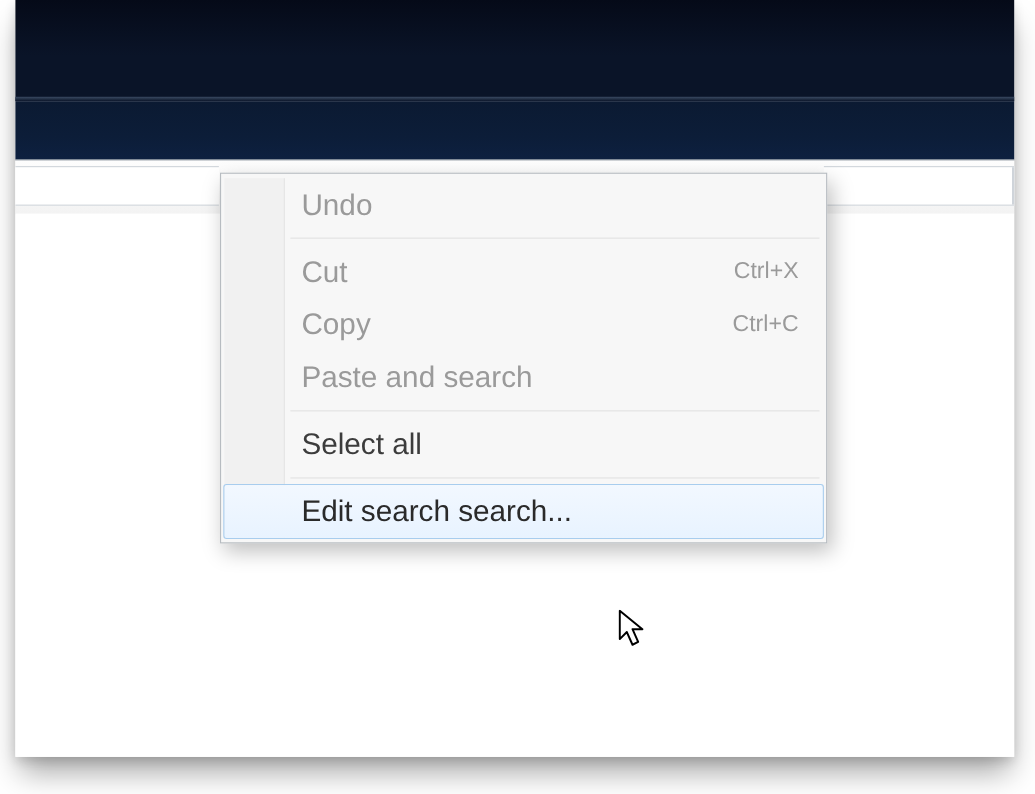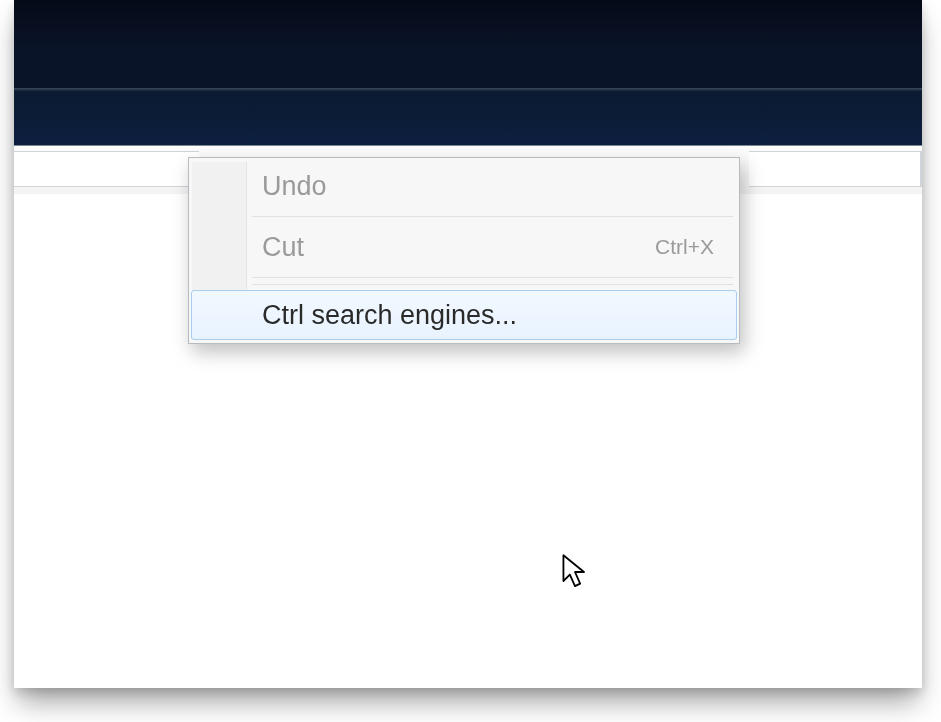--- a/index.html
+++ b/index.html
@@ -105,21 +105,21 @@
     position: absolute;
     left: 0; right: 0;
     top: 194px;
     bottom: 0;
     background: #ffffff;
   }
 
   
   .context-menu {
     position: absolute;
-    left: 188px;
+    left: 200px;
     top: 157px;
     width: 552px;
     background: #f7f7f7;
     border: 1px solid #b7bcc1;
     box-shadow: 4px 8px 18px rgba(0,0,0,0.25);
     padding: 4px 3px;
     box-sizing: border-box;
     font-size: 27px;
     color: #3c3c3c;
   }
@@ -205,28 +205,40 @@
     <span class="mi-label">Undo</span>
     <span class="mi-shortcut"></span>
   </div>
 
   <div class="menu-sep"></div>
 
   <div class="menu-item disabled">
     <span class="mi-label">Cut</span>
     <span class="mi-shortcut">Ctrl+X</span>
   </div>
+  <div class="menu-item disabled">
+    <span class="mi-label">Copy</span>
+    <span class="mi-shortcut">Ctrl+C</span>
+  </div>
+  <div class="menu-item disabled">
+    <span class="mi-label">Paste and search</span>
+    <span class="mi-shortcut"></span>
+  </div>
 
   <div class="menu-sep"></div>
 
+  <div class="menu-item">
+    <span class="mi-label">Select all</span>
+    <span class="mi-shortcut"></span>
+  </div>
 
   <div class="menu-sep"></div>
 
   <div class="menu-item hover">
-    <span class="mi-label">Ctrl search engines...</span>
+    <span class="mi-label">Edit search search...</span>
     <span class="mi-shortcut"></span>
   </div>
 </div>
 
 <div class="cursor">
   <svg viewBox="0 0 20 28" width="26" height="36">
     <path d="M1 1 L1 21 L6 16 L10 25 L14 23 L10 14 L17 14 Z" fill="#ffffff" stroke="#000000" stroke-width="1.4" stroke-linejoin="round"></path>
   </svg>
 </div>
 

